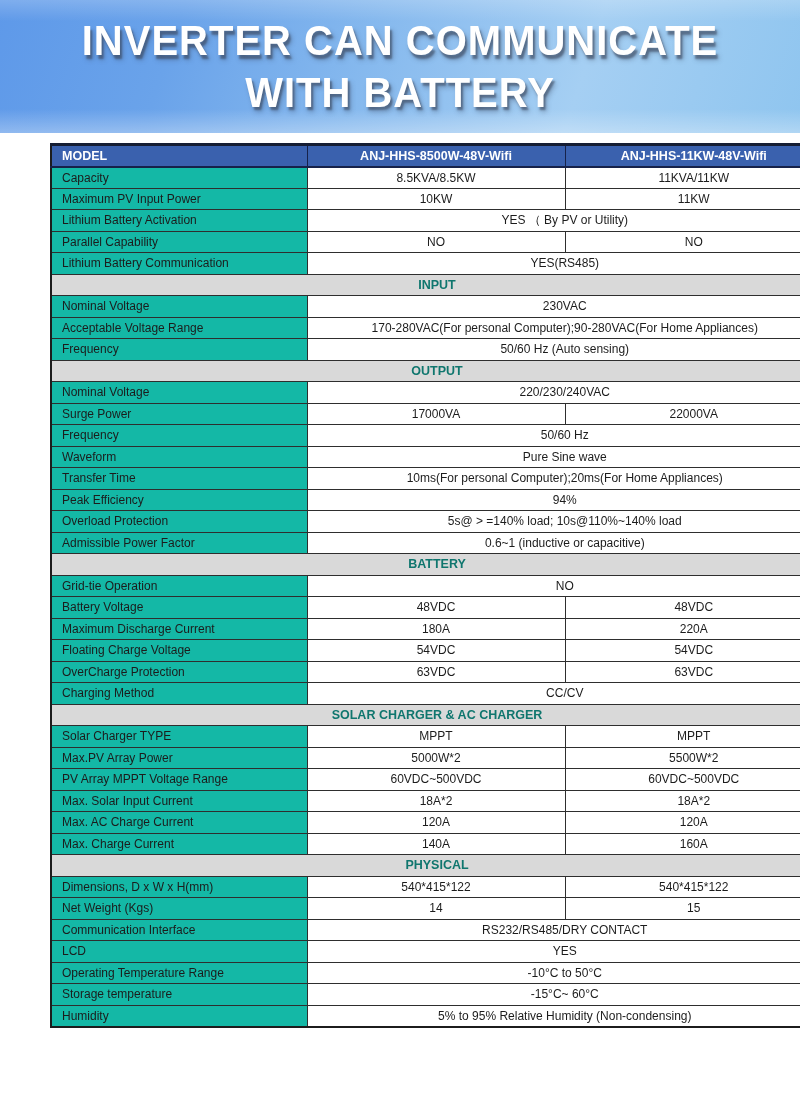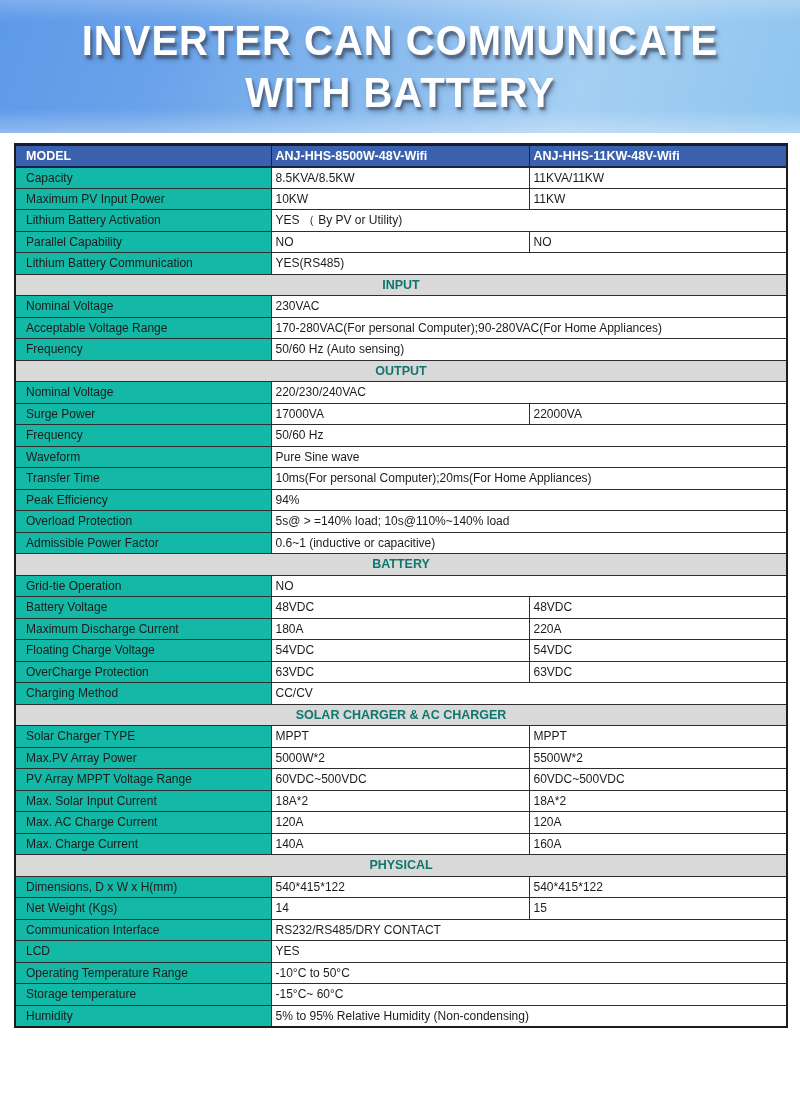--- a/index.html
+++ b/index.html
@@ -26,21 +26,21 @@
     font-weight: bold;
     font-size: 40px;
     line-height: 49px;
     letter-spacing: 1px;
     transform: scaleY(1.06);
     text-shadow: 2px 3px 2px rgba(58,70,92,0.60), 3px 4px 5px rgba(58,70,92,0.35);
   }
   .banner-title .line { display: block; }
 
   
-  .content { padding: 10px 14px 0 14px; }
+  .content { padding: 10px 14px 0 14px; margin-left: 36px; }
   table.spec-table {
     width: 772px;
     border-collapse: collapse;
     table-layout: fixed;
     border: 2px solid #1c1c1c;
     border-top: 3px solid #151d33;
   }
   col.c-label { width: 256px; }
   col.c-v1    { width: 258px; }
   col.c-v2    { width: 258px; }
@@ -51,21 +51,21 @@
     padding: 0 4px;
     overflow: hidden;
     white-space: nowrap;
   }
 
   .model-row th {
     background: #3a61ae;
     color: #ffffff;
     font-size: 12.5px;
     font-weight: bold;
-    text-align: left;
+    text-align: center;
     border: 1px solid #16224a;
     border-bottom: 2px solid #16224a;
     height: 22px;
   }
   .model-row th.label { text-align: left; padding-left: 10px; }
 
   .section-cell {
     background: #d9d9d9;
     font-weight: bold;
     font-size: 12.5px;
@@ -76,21 +76,21 @@
     background: #14b8a6;
     font-size: 12px;
     color: #1c1c1c;
     text-align: left;
     padding-left: 10px;
   }
   .value-cell {
     background: #ffffff;
     font-size: 12px;
     color: #1c1c1c;
-    text-align: left;
+    text-align: center;
   }
 </style>
 </head>
 <body>
 
 <div class="page">
 
   <header class="banner">
     <h1 class="banner-title" style="margin:0;">
       <span class="line">INVERTER CAN COMMUNICATE</span>

